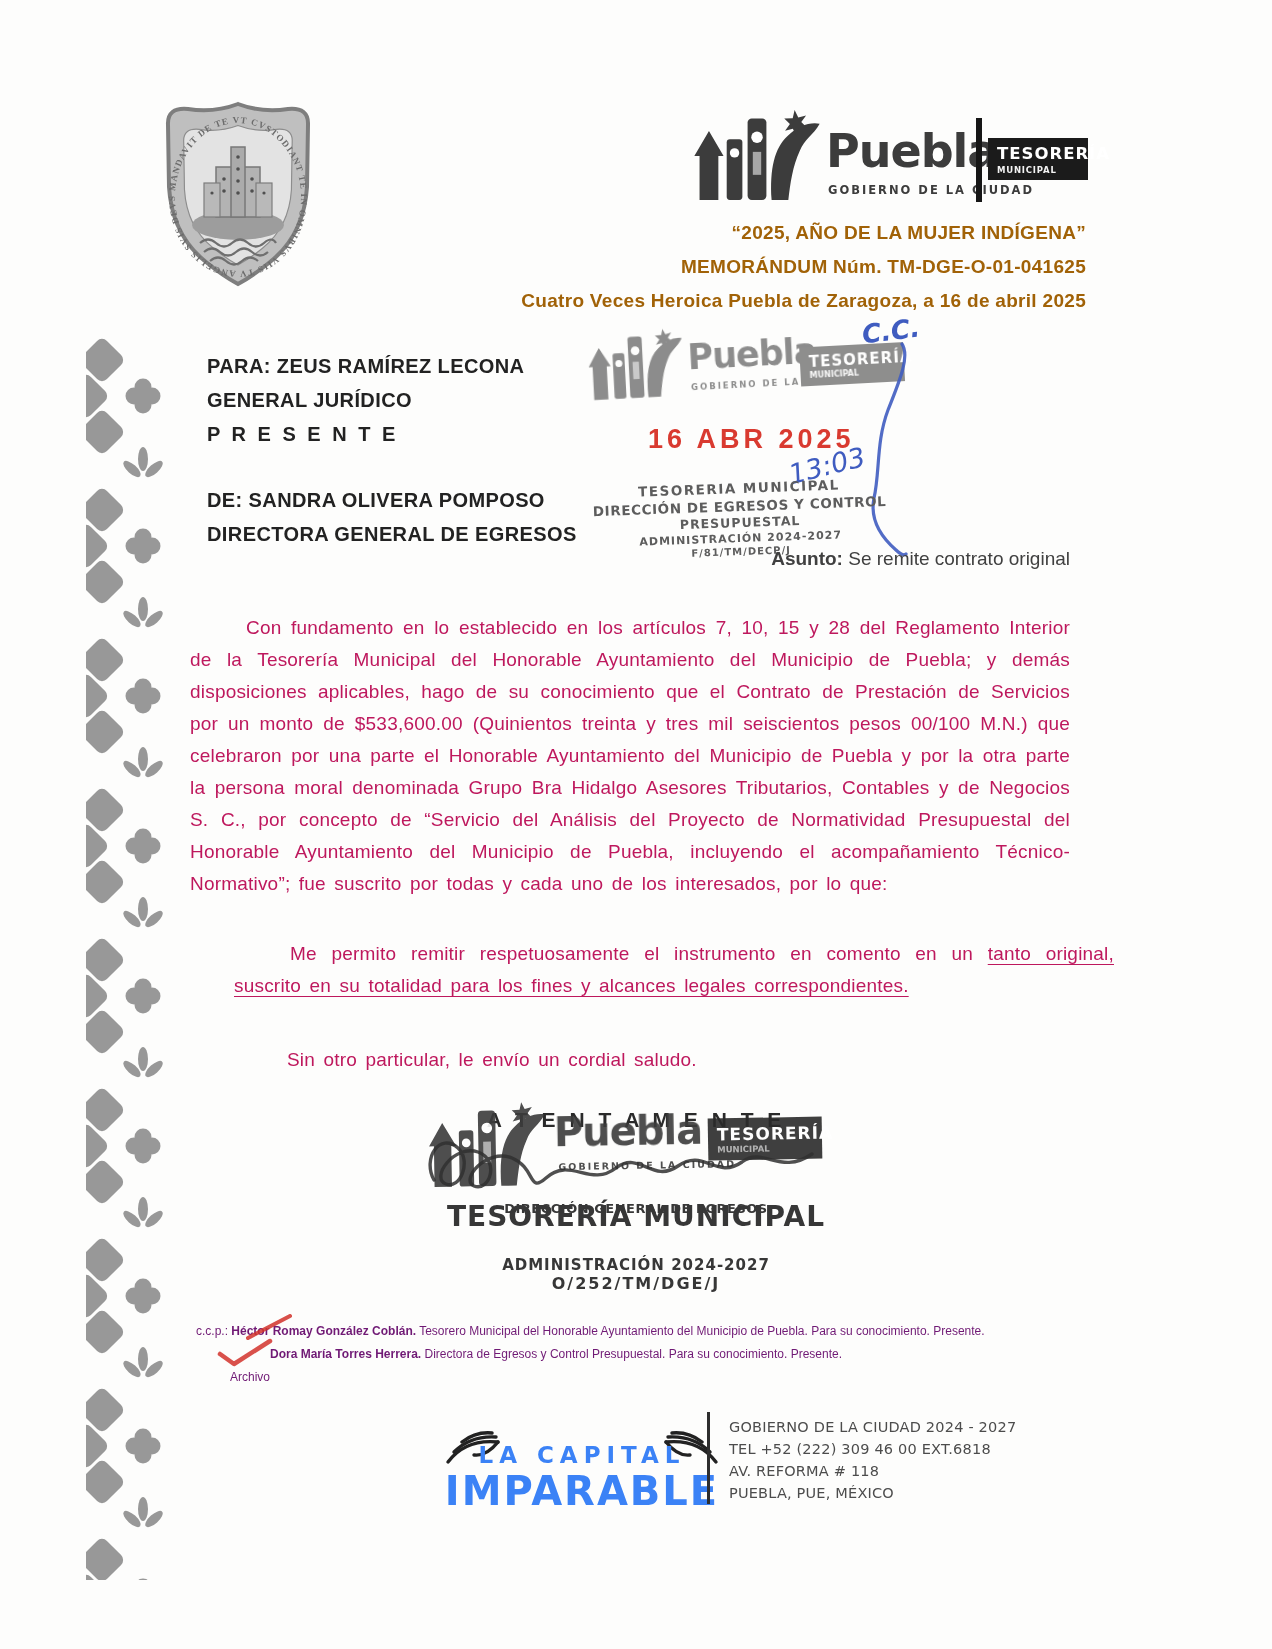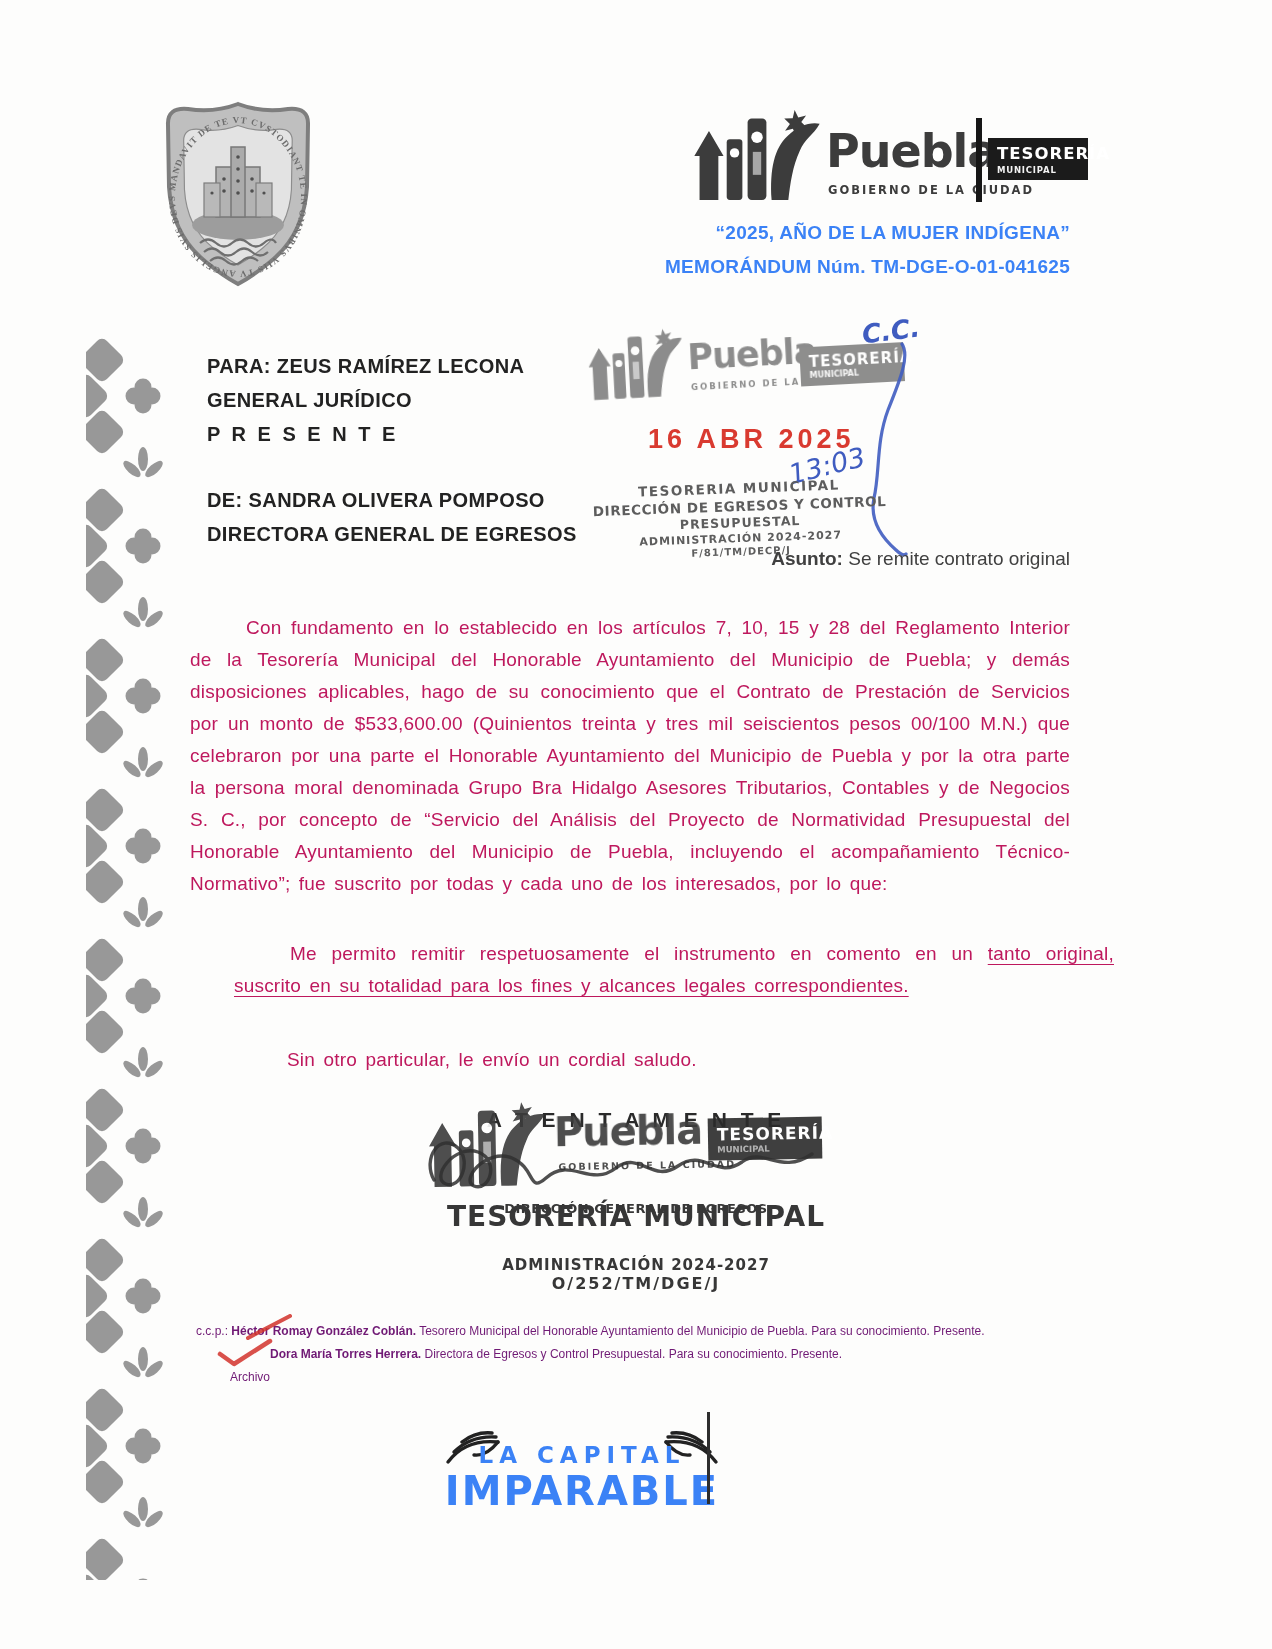--- a/index.html
+++ b/index.html
@@ -3,21 +3,21 @@
 <meta charset="utf-8">
 <style>
   html,body{margin:0;padding:0;background:#e8e8e8;}
   .page{
     position:relative; width:1272px; height:1649px; margin:0 auto;
     background:#fdfdfc; overflow:hidden;
     font-family:"Liberation Sans", sans-serif; color:#1d1d1d;
   }
   .abs{position:absolute;}
   .b{font-weight:bold;}
-  .right-line{position:absolute; right:202px; text-align:center; font-weight:bold; font-size:19px; letter-spacing:.3px; color:#3b82f6; white-space:nowrap;}
+  .right-line{position:absolute; right:186px; text-align:center; font-weight:bold; font-size:19px; letter-spacing:.3px; color:#a16207; white-space:nowrap;}
   .addr{font-weight:bold; font-size:20px; color:#222; white-space:nowrap; letter-spacing:.4px;}
   .body-par{
     position:absolute; left:190px; width:880px; margin:0;
     font-size:19px; line-height:32px; text-align:justify; color:#be185d;
     word-spacing:3px; letter-spacing:.2px;
   }
   .indent{text-indent:56px;}
   u{text-underline-offset:4px;}
   
   .wordmark{font-family:"DejaVu Sans", sans-serif; font-weight:bold; color:#3c3c3c; letter-spacing:-1px;}
@@ -122,20 +122,21 @@
   <div class="abs wordmark" style="left:826px; top:124px; font-size:46px;">Puebla</div>
   <div class="abs tagline" style="left:828px; top:183px; font-size:11.5px;">GOBIERNO DE LA CIUDAD</div>
   <div class="abs" style="left:976px; top:118px; width:6px; height:84px; background:#161616;"></div>
   <div class="abs tes-box" style="left:988px; top:138px; width:82px;">
     <div class="t1" style="font-size:16.5px;">TESORERÍA</div>
     <div class="t2" style="font-size:8.5px; margin-top:3px; letter-spacing:.8px;">MUNICIPAL</div>
   </div>
 
   <div class="right-line" style="top:222px;">“2025, AÑO DE LA MUJER INDÍGENA”</div>
   <div class="right-line" style="top:256px;">MEMORÁNDUM Núm. TM-DGE-O-01-041625</div>
+  <div class="right-line" style="top:290px;">Cuatro Veces Heroica Puebla de Zaragoza, a 16 de abril 2025</div>
 
   <div class="abs addr" style="left:207px; top:355px;">PARA: ZEUS RAMÍREZ LECONA</div>
   <div class="abs addr" style="left:207px; top:389px;">GENERAL JURÍDICO</div>
   <div class="abs addr" style="left:207px; top:423px; letter-spacing:3px;">P R E S E N T E</div>
 
   <div class="abs addr" style="left:207px; top:489px;">DE: SANDRA OLIVERA POMPOSO</div>
   <div class="abs addr" style="left:207px; top:523px;">DIRECTORA GENERAL DE EGRESOS</div>
 
   <div class="abs" style="left:588px; top:322px; width:330px; height:86px; transform:rotate(-3deg); opacity:.58; filter:blur(.4px);">
     <svg class="abs" style="left:0; top:0;" width="96" height="72" viewBox="0 0 122 90">
@@ -230,14 +231,20 @@
       <path d="M10,22 C22,10 36,6 52,7"></path>
       <path d="M18,12 C27,5 38,2 48,3"></path>
       <path d="M54,12 C46,22 38,26 30,25"></path>
     </g>
   </svg>
   <div class="abs brand-black" style="left:0; width:1164px; text-align:center; top:1442px; font-size:23px; letter-spacing:6px;">LA CAPITAL</div>
   <div class="abs brand-black" style="left:0; width:1164px; text-align:center; top:1468px; font-size:40px; letter-spacing:2px;">IMPARABLE</div>
 
   <div class="abs" style="left:707px; top:1412px; width:3px; height:92px; background:#2e2e2e;"></div>
 
+  <div class="abs" style="left:729px; top:1416px;">
+    <div class="foot-txt">GOBIERNO DE LA CIUDAD 2024 - 2027</div>
+    <div class="foot-txt">TEL +52 (222) 309 46 00 EXT.6818</div>
+    <div class="foot-txt">AV. REFORMA # 118</div>
+    <div class="foot-txt">PUEBLA, PUE, MÉXICO</div>
+  </div>
 
 </div>
 
 </body></html>

